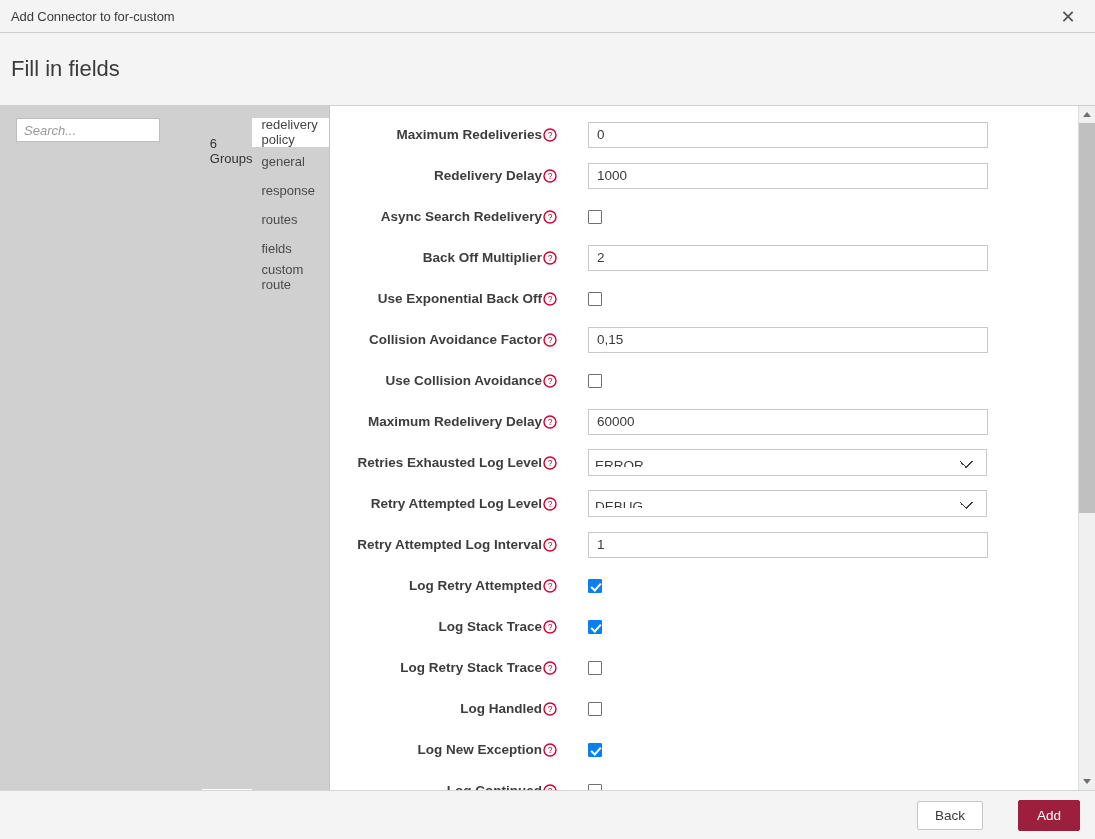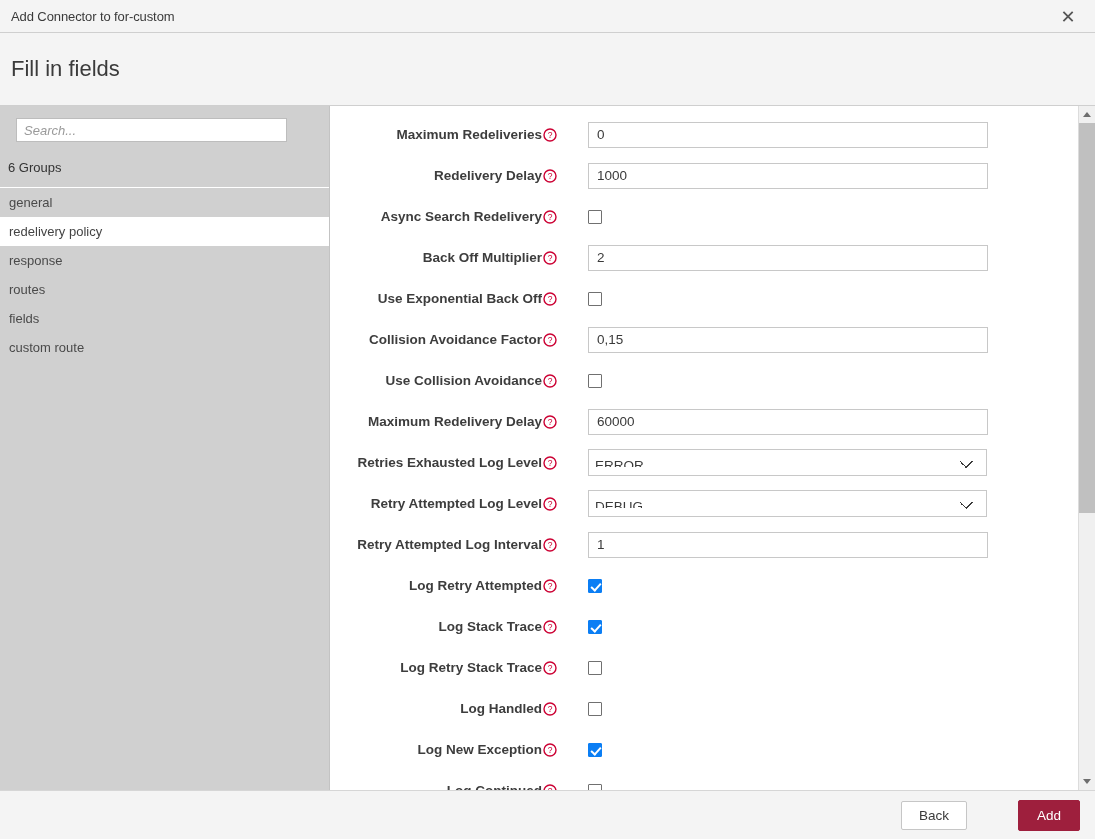--- a/index.html
+++ b/index.html
@@ -56,21 +56,21 @@
     min-height: 0;
     position: relative;
     background: #ffffff;
   }
 
   
   .sidebar {
     width: 330px; flex: 0 0 330px;
     background: #d0d0d0;
     border-right: 1px solid #c3c3c3;
-    display: flex; flex-direction: column;
+    display: flex; flex-direction: row;
     padding-top: 12px;
   }
   .search-wrap { padding: 0 42px 0 16px; }
   .search-input {
     width: 100%; height: 24px;
     border: 1px solid #bdbdbd;
     background: #ffffff;
     font-size: 13px;
     font-family: "Liberation Sans", sans-serif;
     padding: 0 7px;
@@ -213,21 +213,21 @@
   .tri { width: 0; height: 0; }
   .tri-up { border-left: 4px solid transparent; border-right: 4px solid transparent; border-bottom: 5px solid #6e6e6e; }
   .tri-down { border-left: 4px solid transparent; border-right: 4px solid transparent; border-top: 5px solid #6e6e6e; }
 
   
   .footer {
     height: 49px; flex: 0 0 49px;
     background: #f4f4f4;
     border-top: 1px solid #d6d6d6;
     display: flex; align-items: center; justify-content: flex-end;
-    gap: 16px;
+    gap: 0;
     padding-right: 15px;
   }
   .btn {
     font-family: "Liberation Sans", sans-serif;
     font-size: 13.5px;
     cursor: pointer;
     border-radius: 2px;
   }
   .btn-back {
     background: #ffffff;
@@ -258,25 +258,25 @@
   </div>
 
   <div class="body">
 
     <div class="sidebar">
       <div class="search-wrap">
         <input class="search-input" type="text" placeholder="Search..." style="">
       </div>
       <div class="groups-count">6 Groups</div>
       <div class="group-list" id="group-list">
+          <div class="group-item selected">
+            <span>redelivery policy</span>
+          </div>
           <div class="group-item">
             <span>general</span>
-          </div>
-          <div class="group-item selected">
-            <span>redelivery policy</span>
           </div>
           <div class="group-item">
             <span>response</span>
           </div>
           <div class="group-item">
             <span>routes</span>
           </div>
           <div class="group-item">
             <span>fields</span>
           </div>

